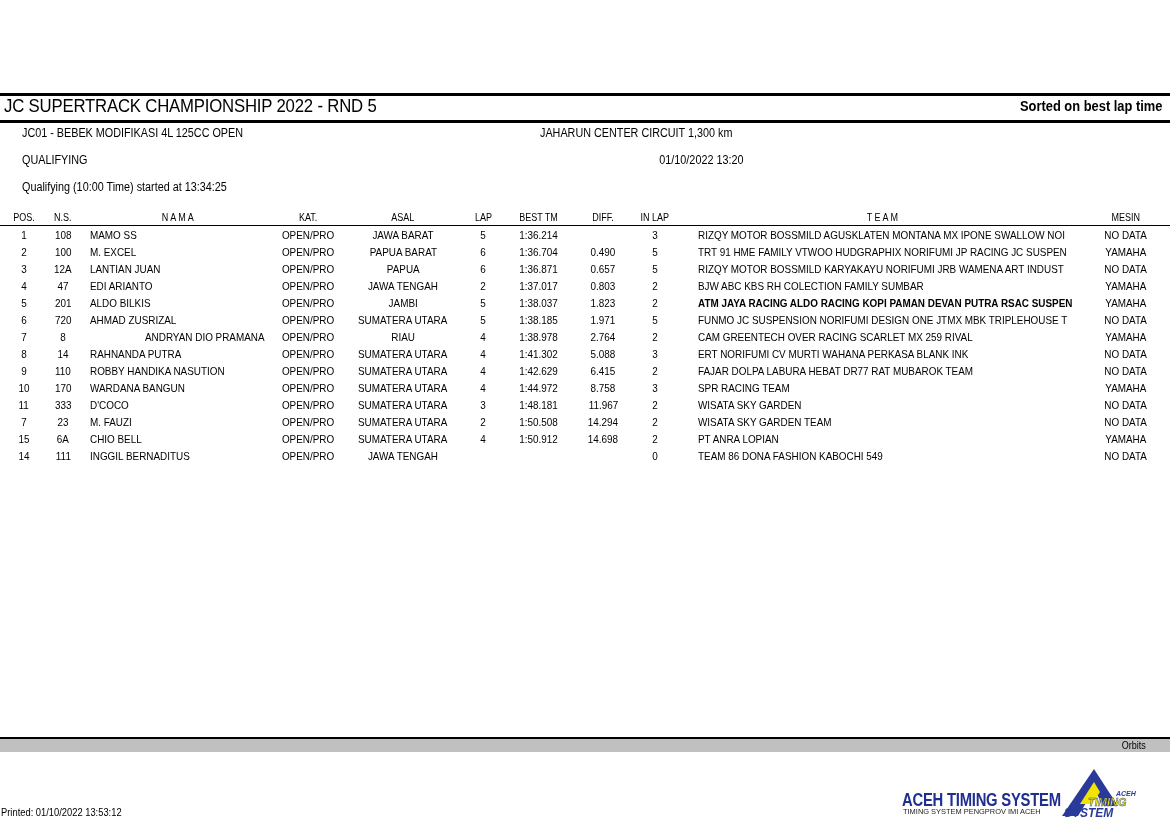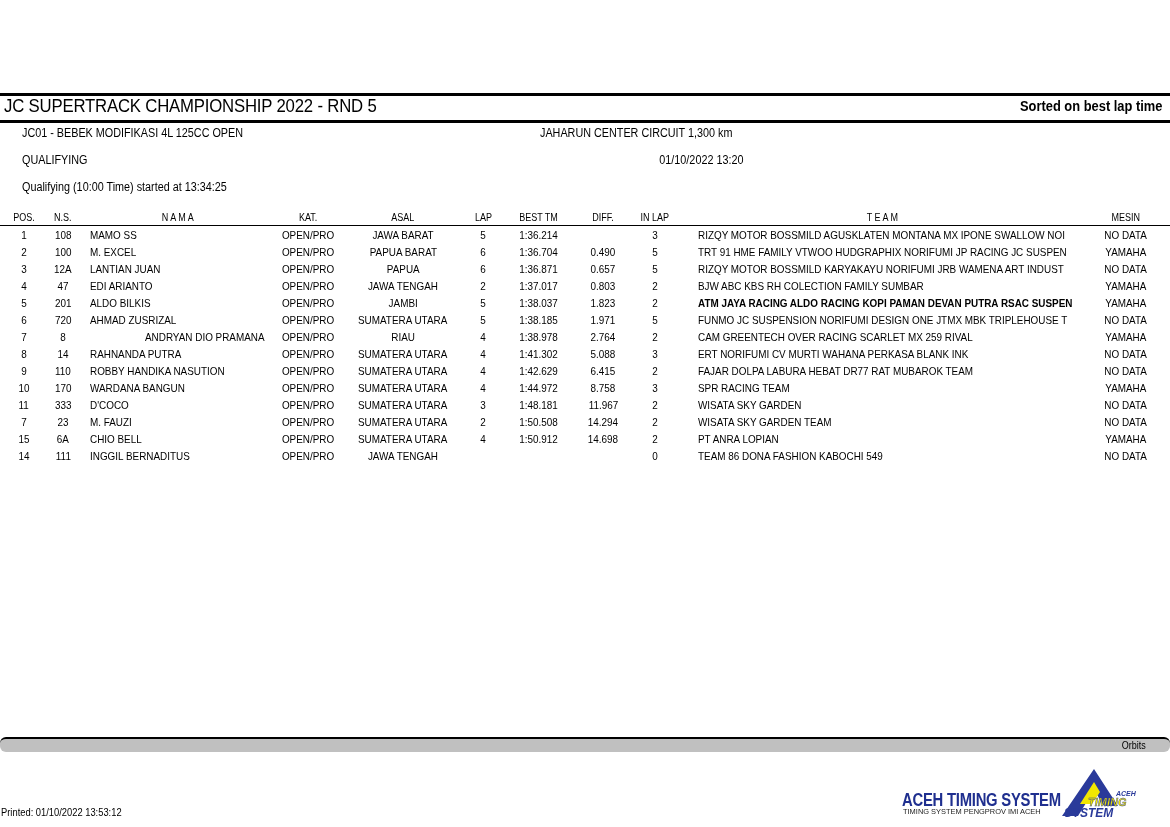--- a/index.html
+++ b/index.html
@@ -32,21 +32,21 @@
   table.results td {
     height: 17px; padding: 0; white-space: nowrap; overflow: hidden;
   }
   .cell { display: inline-block; transform: scaleX(0.9); }
   .c { text-align: center; }
   .l { text-align: left; }
   .l .cell { transform-origin: left center; }
 
   .footer-bar {
     position: absolute; left: 0; top: 737px; width: 1170px; height: 13px;
-    background: #c0c0c0; border-top: 2px solid #000; border-radius: 6px;
+    background: #c0c0c0; border-top: 2px solid #000;
   }
   .orbits {
     position: absolute; right: 24px; top: 0px; font-size: 10px; line-height: 13px;
     transform: scaleX(0.9); transform-origin: right center;
   }
   .printed {
     left: 1px; top: 806px; font-size: 11px;
     transform: scaleX(0.85); transform-origin: left center;
   }
   .logo-text {

